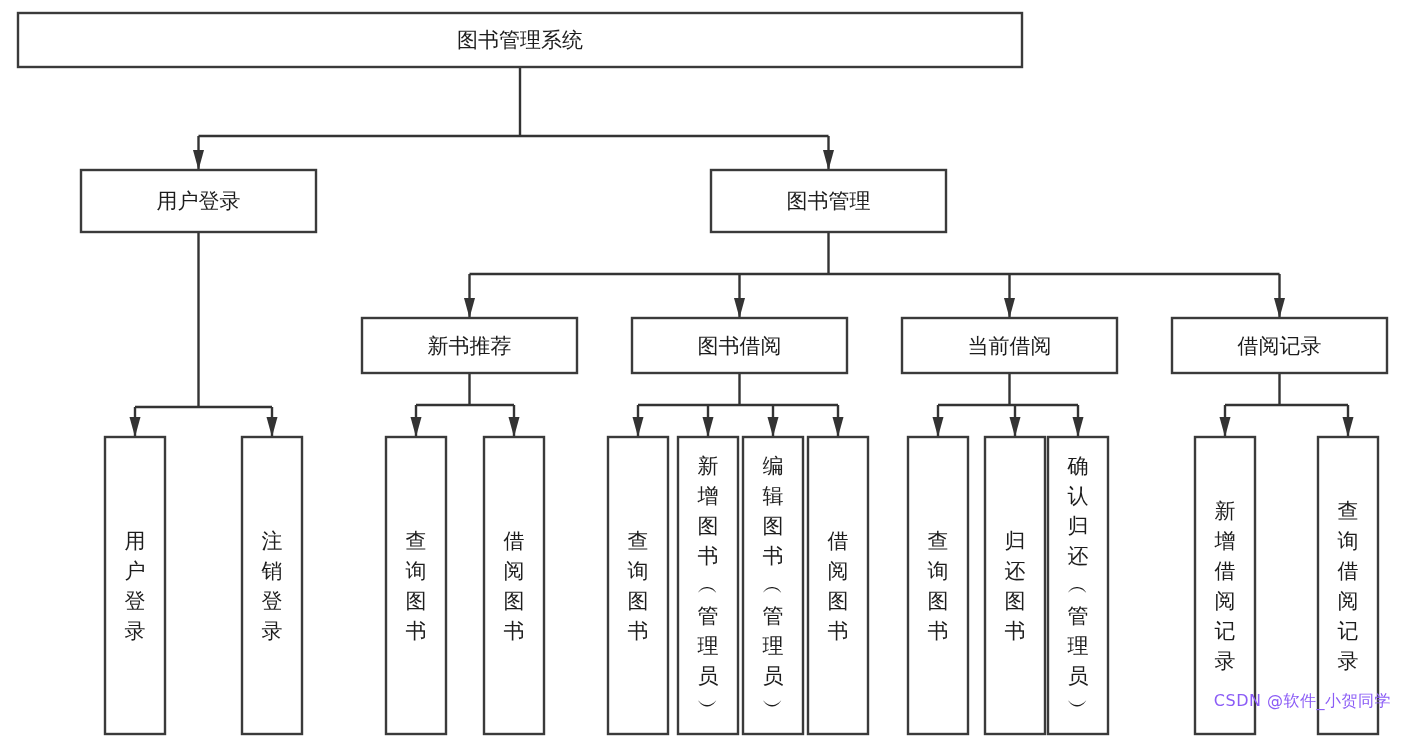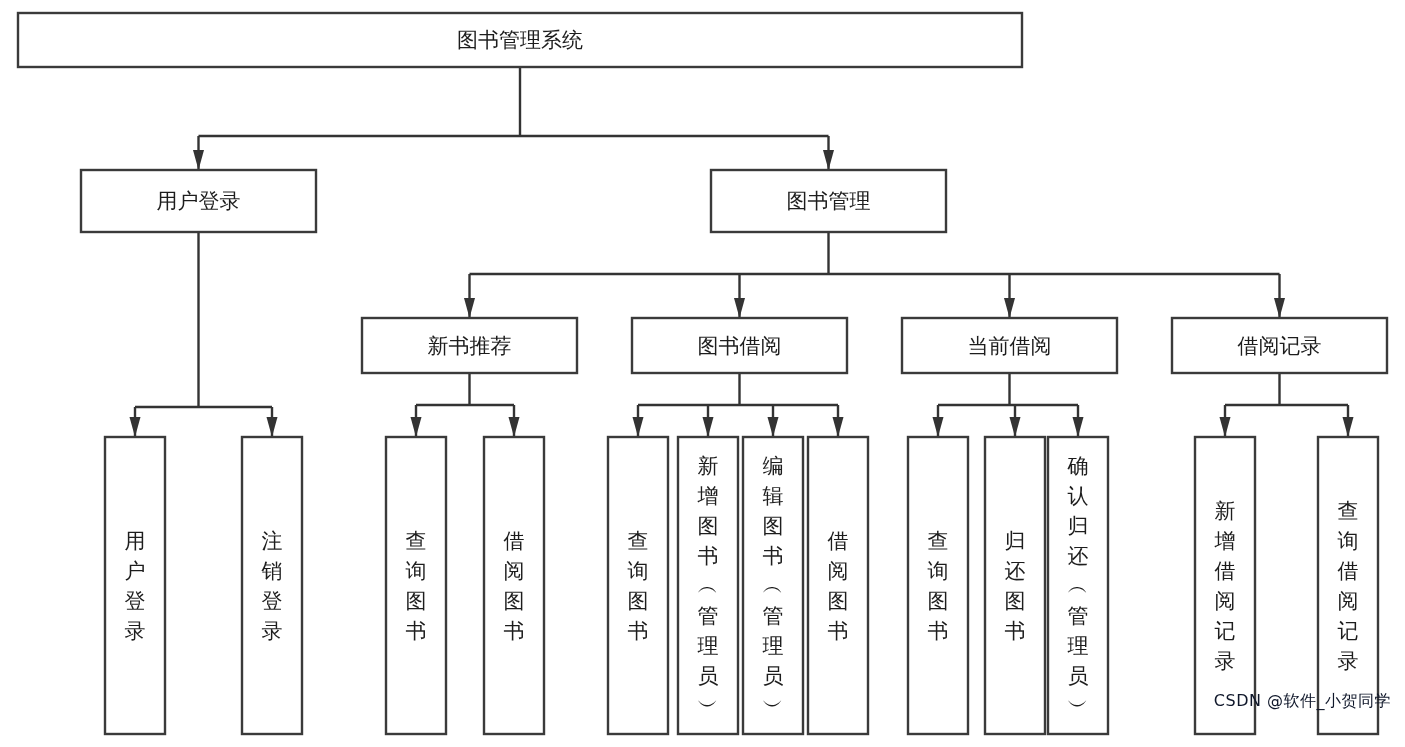--- a/index.html
+++ b/index.html
@@ -54,21 +54,21 @@
     font-size: 21px;
     fill: #1d1d1d;
     text-anchor: middle;
   }
   .watermark {
     position: absolute;
     right: 14px;
     bottom: 6px;
     font-family: "DejaVu Sans", "Liberation Sans", sans-serif;
     font-size: 16px;
-    color: #0f172a;
+    color: #8b5cf6;
     white-space: nowrap;
     letter-spacing: 0.5px;
     user-select: none;
     margin-top: 28px;
   }
 </style>
 </head>
 <body>
 
 <div id="diagram-root">

